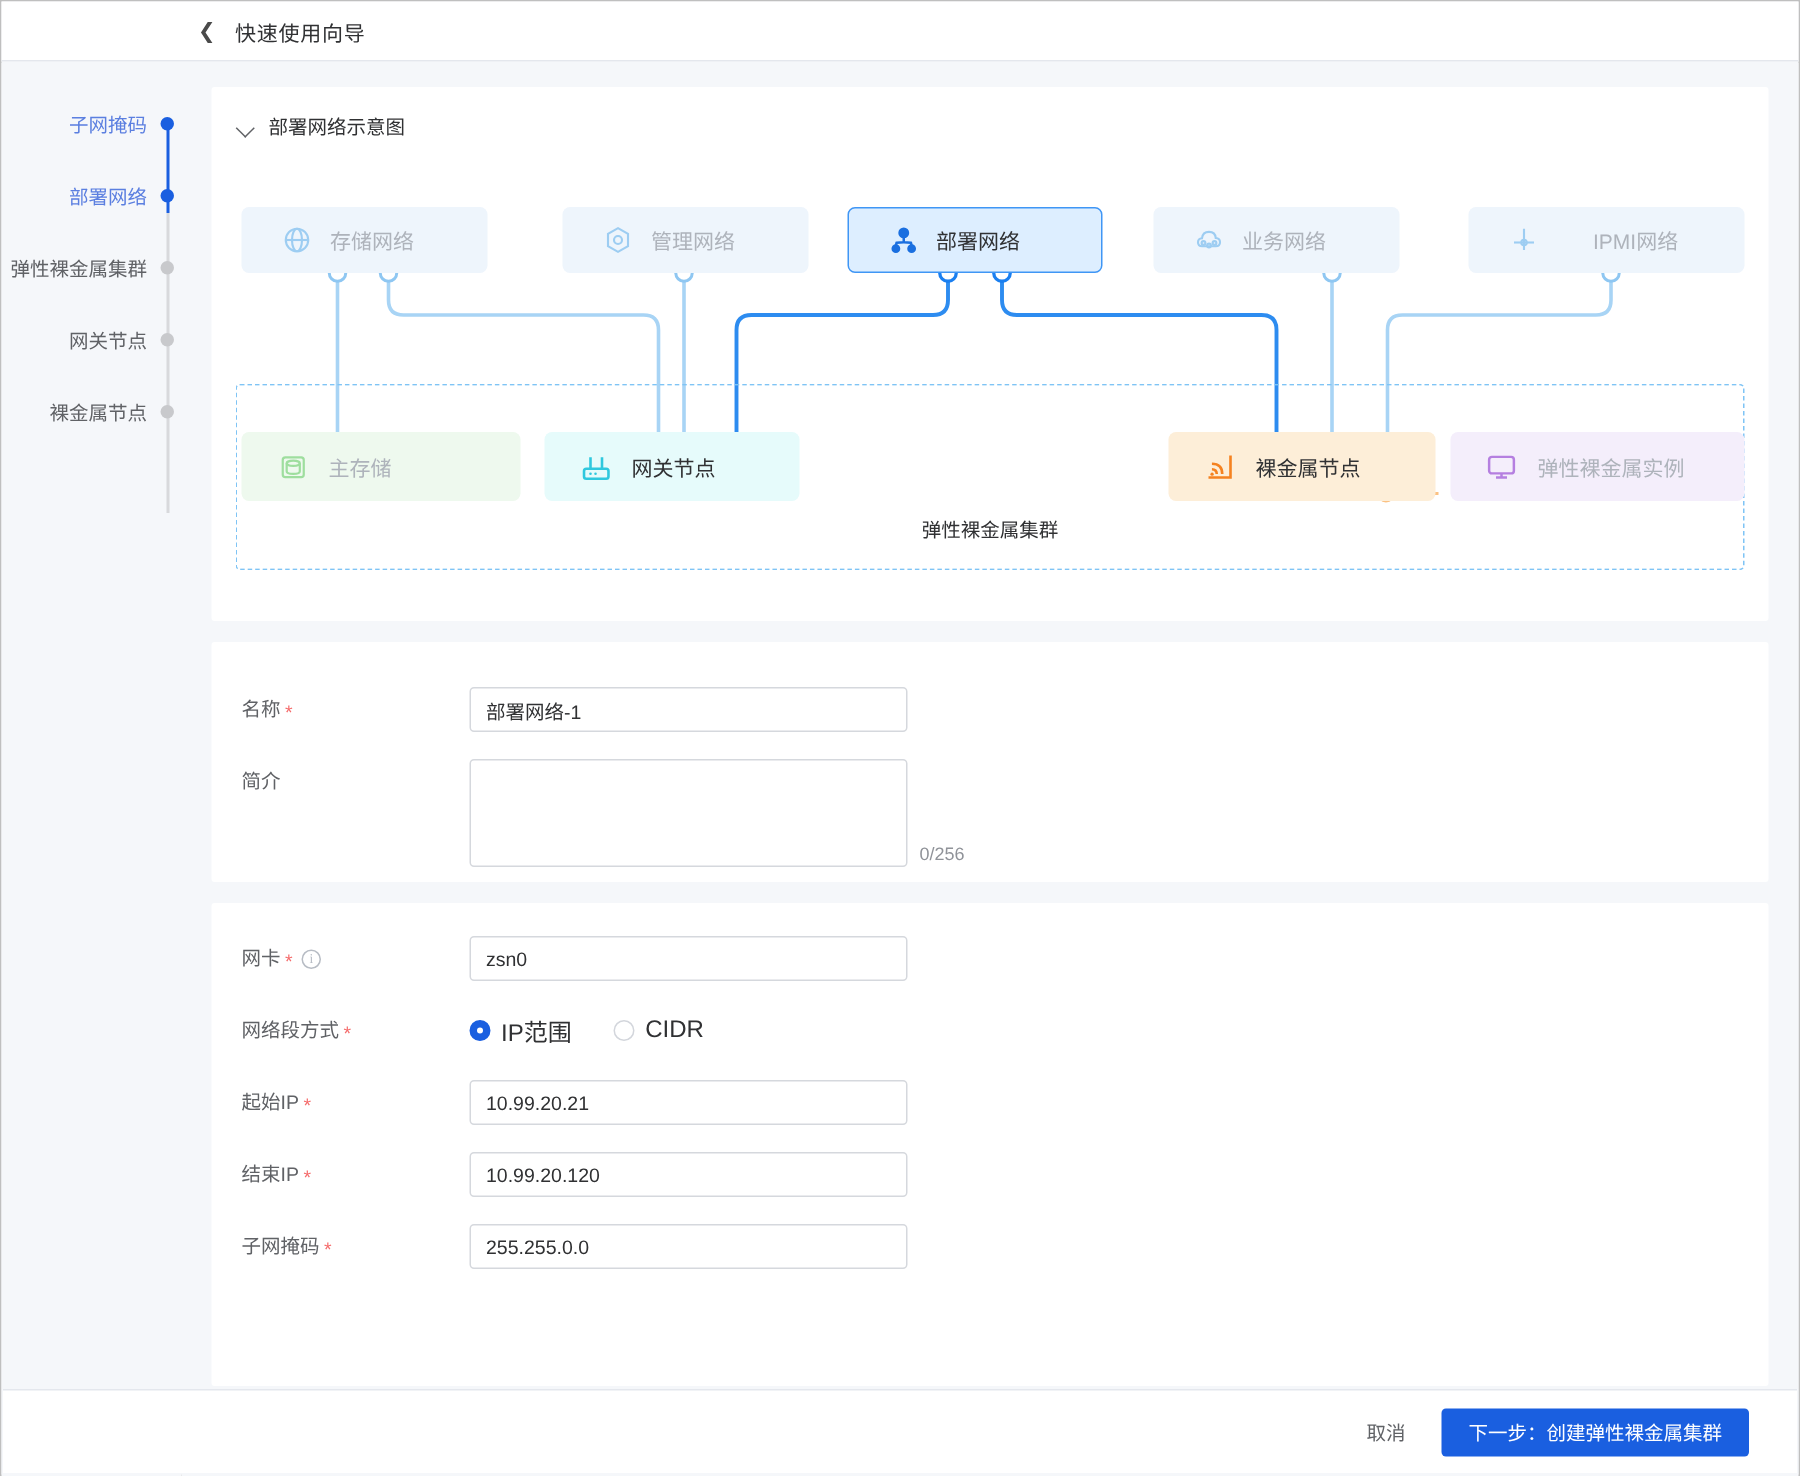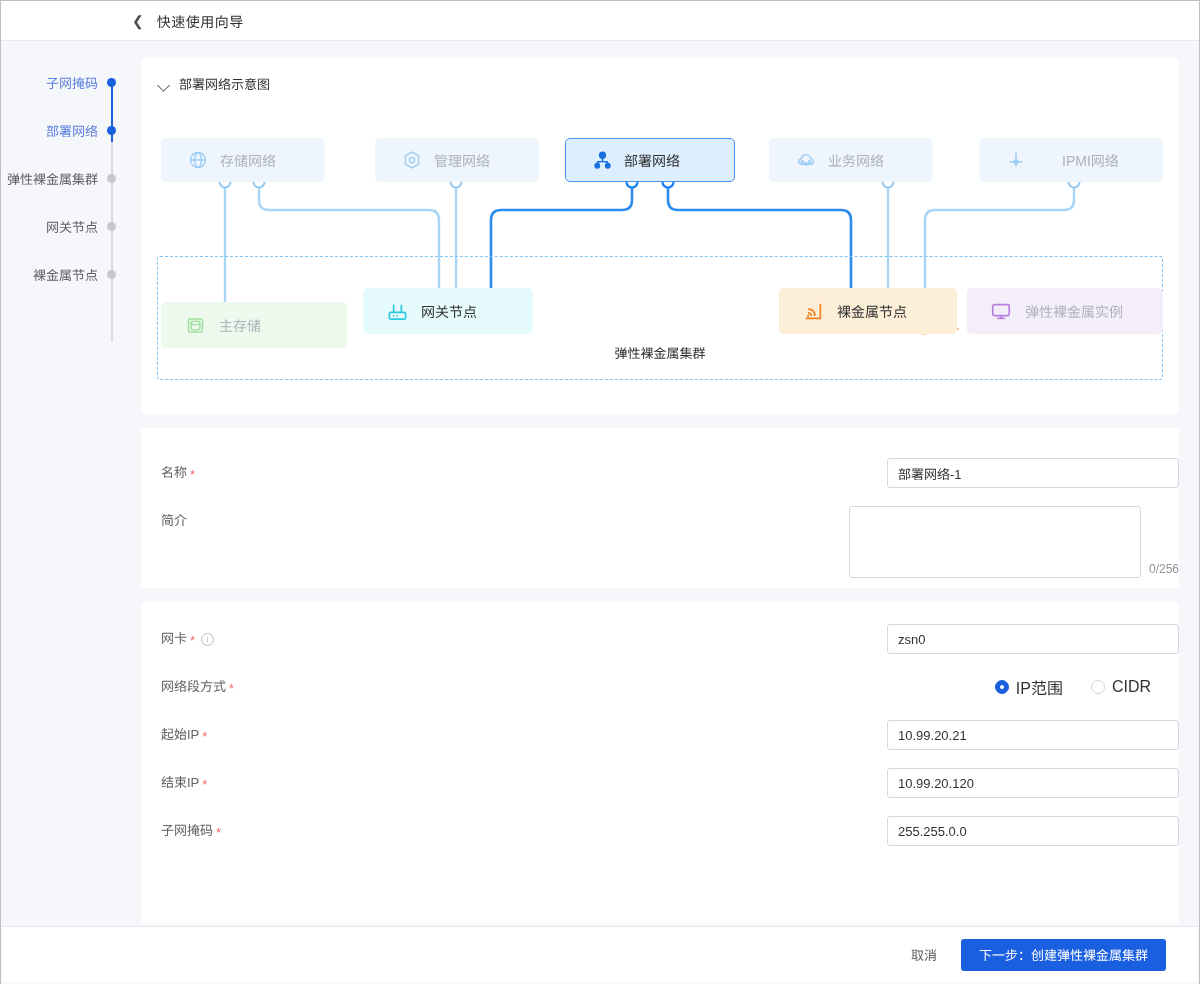--- a/index.html
+++ b/index.html
@@ -150,21 +150,21 @@
     width: 24px; height: 24px; flex: 0 0 auto;
     display: flex; align-items: center; justify-content: center;
     margin-right: 12px;
   }
   .res-card .rc-label { font-size: 14px; white-space: nowrap; }
 
   
   .form-card-a { height: 160px; padding: 30px 0 0 0; margin-bottom: 14px; }
   .form-card-b { height: 322px; padding: 22px 0 0 0; }
 
-  .frow { display: flex; align-items: flex-start; margin-bottom: 18px; justify-content: space-between; }
+  .frow { display: flex; align-items: flex-start; margin-bottom: 18px; }
   .flabel {
     width: 172px; padding-left: 20px;
     font-size: 13px; color: #606266; line-height: 30px;
     display: flex; align-items: center;
   }
   .req { color: #f56c6c; margin-left: 3px; font-size: 13px; line-height: 1; position: relative; top: 1px; }
   .info-dot {
     display: inline-flex; align-items: center; justify-content: center;
     width: 13px; height: 13px; border-radius: 50%;
     border: 1px solid #b7bcc4; color: #b7bcc4;
@@ -361,21 +361,21 @@
               <circle cx="12" cy="14" r="2.2"></circle>
             </svg>
           </span>
           <span class="nc-label">IPMI网络</span>
         </div>
 
         <div class="dashed-box">
           <div class="cluster-caption">弹性裸金属集群</div>
         </div>
 
-        <div class="res-card" style="left:20px;top:244px;width:186px;background:#eef9ee;">
+        <div class="res-card" style="left:20px;top:230px;width:186px;background:#eef9ee;">
           <span class="rc-icon">
             <svg width="21" height="21" viewBox="0 0 24 24" fill="none" stroke="#9ede9e" stroke-width="1.7">
               <rect x="4" y="4.5" width="16" height="15" rx="2"></rect>
               <ellipse cx="12" cy="9" rx="5" ry="2"></ellipse>
               <path d="M7 9 L7 15 Q7 17 12 17 Q17 17 17 15 L17 9"></path>
             </svg>
           </span>
           <span class="rc-label" style="color:#aeb3bb;">主存储</span>
         </div>
 

